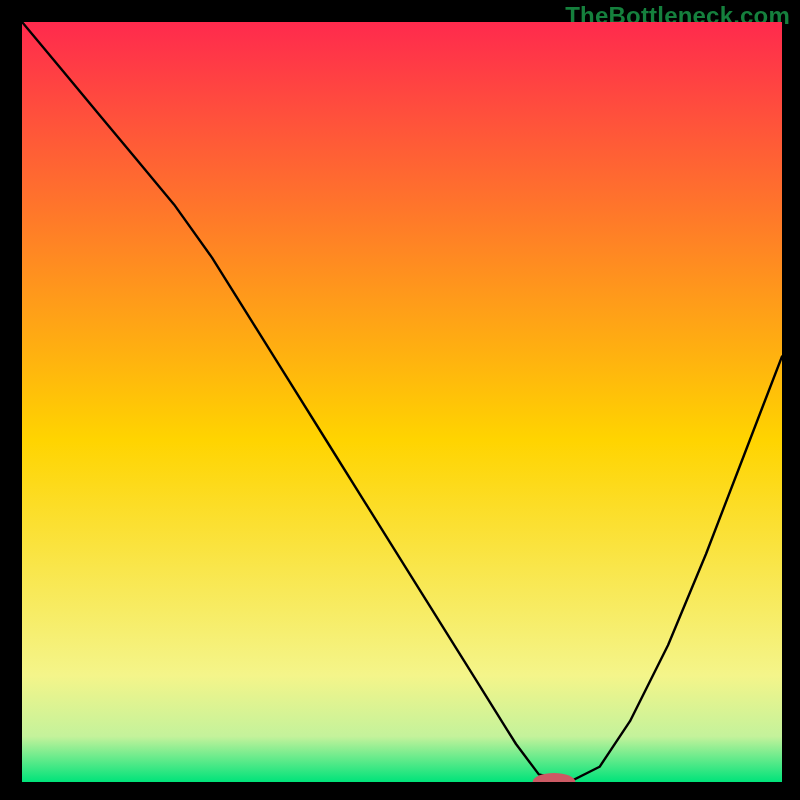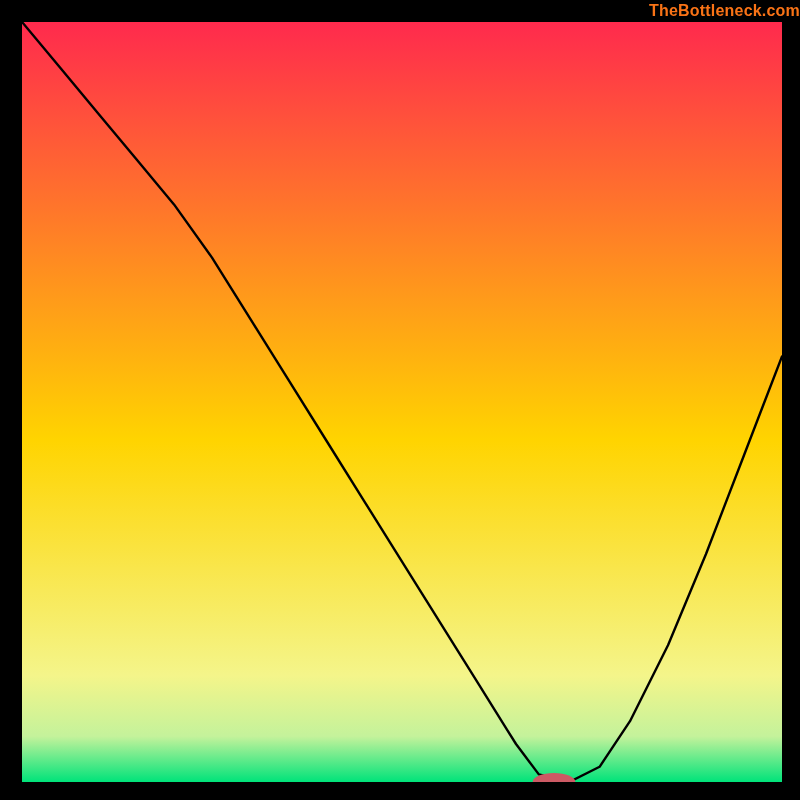--- a/index.html
+++ b/index.html
@@ -27,25 +27,25 @@
     overflow: hidden;
   }
   .plot svg {
     display: block;
     width: 760px;
     height: 760px;
   }
   .watermark {
     position: absolute;
     top: 2px;
-    right: 0;
+    right: 10px;
     font-family: Arial, Helvetica, sans-serif;
-    font-size: 16px;
+    font-size: 24px;
     font-weight: 600;
-    color: #f97316;
+    color: #15803d;
     letter-spacing: 0.2px;
     user-select: none;
   }
 </style>
 </head>
 <body>
 
 <div class="frame">
 
   <div class="watermark">TheBottleneck.com</div>

